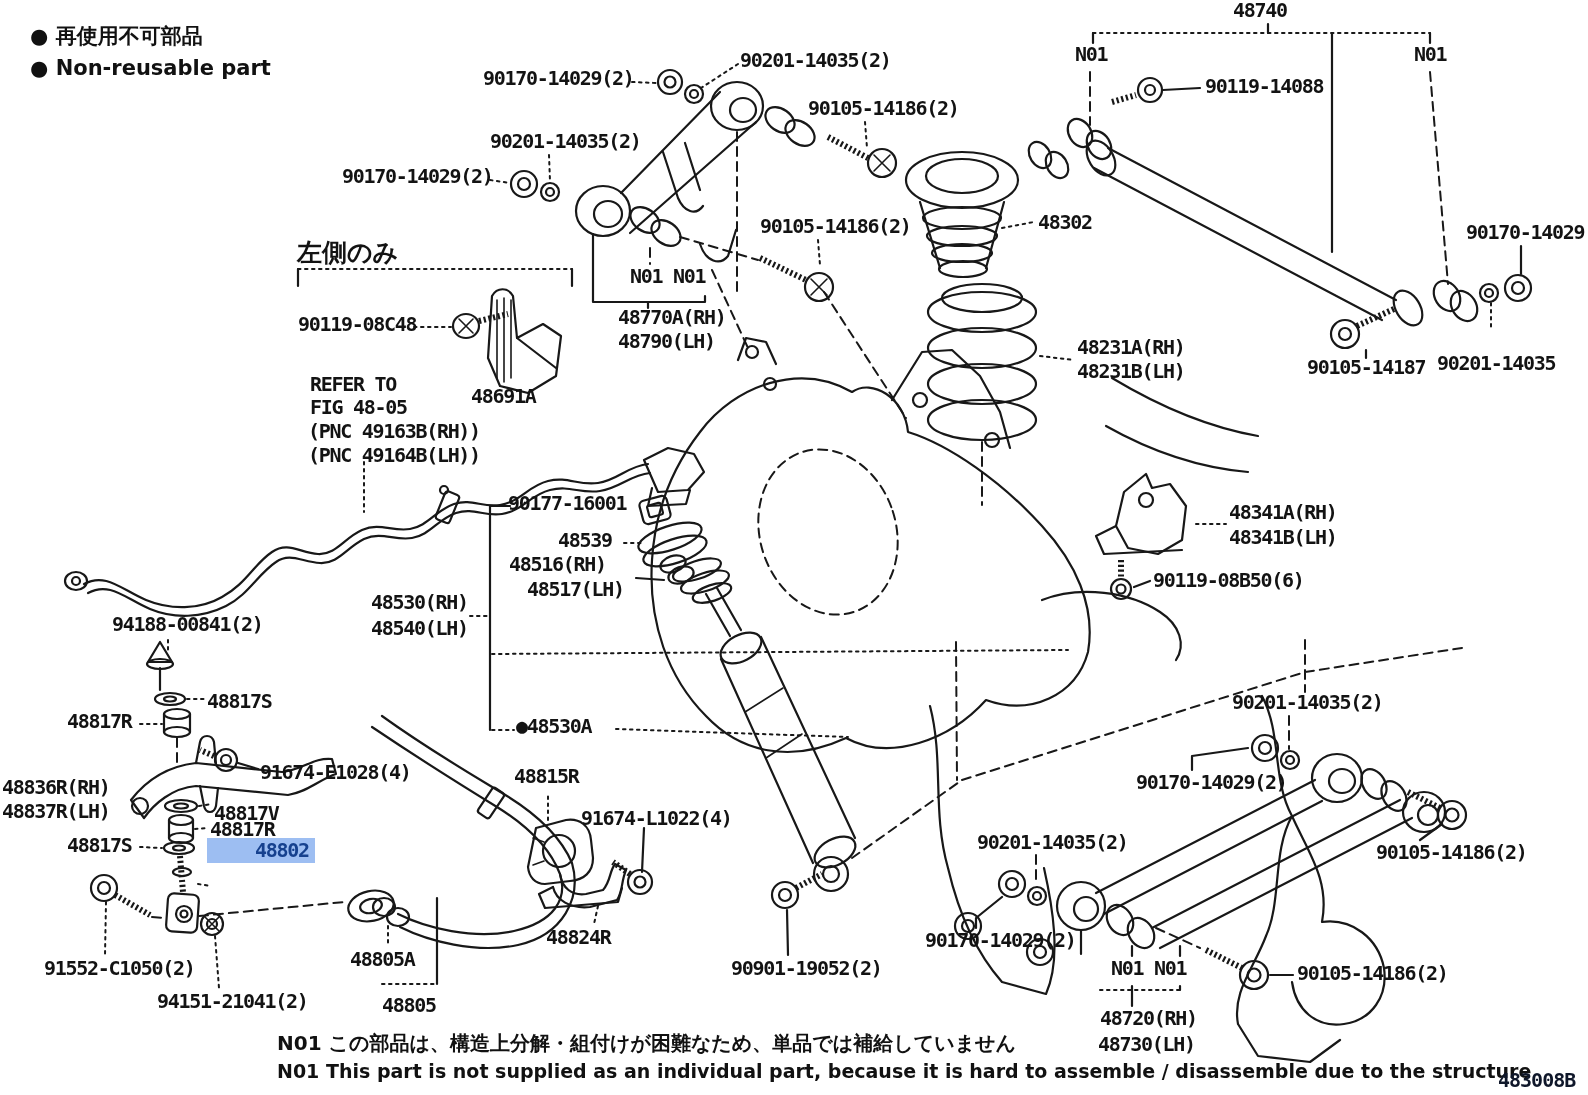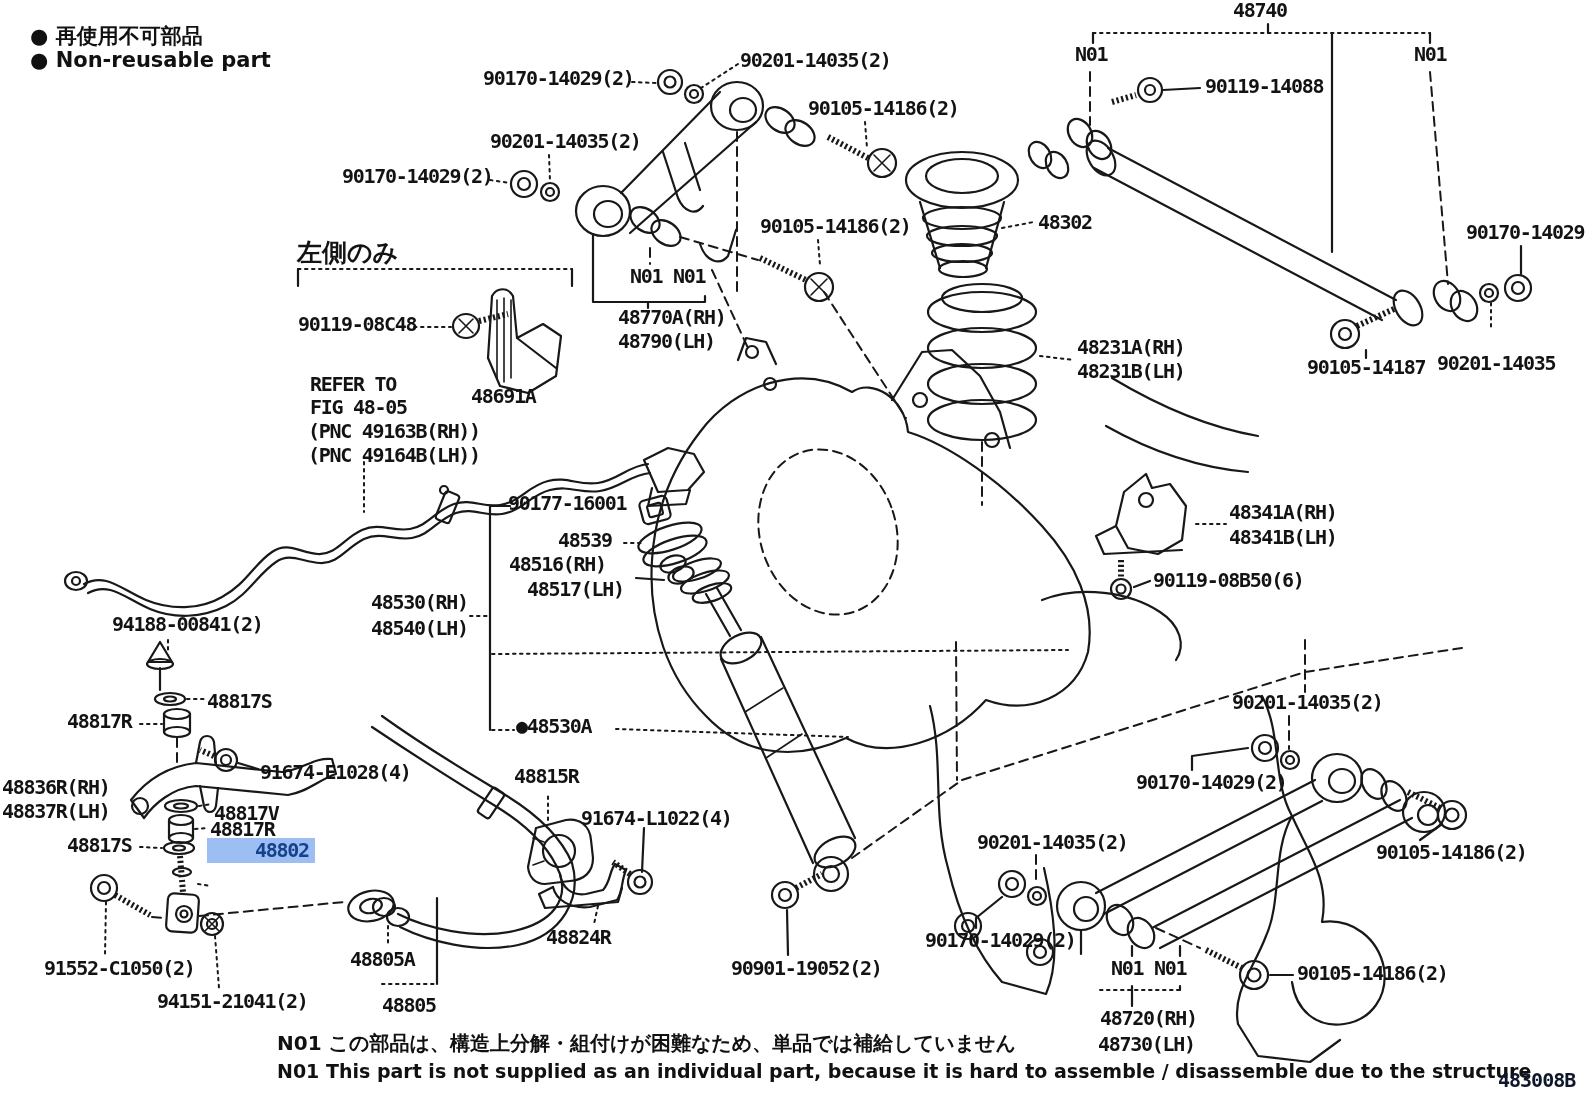--- a/index.html
+++ b/index.html
@@ -339,21 +339,21 @@
       <div class="lbl" style="left: 925px; top: 930px;">90170-14029(2)</div>
       <div class="lbl" style="left: 1376px; top: 842px;">90105-14186(2)</div>
       <div class="lbl" style="left: 1111px; top: 958px;">N01 N01</div>
       <div class="lbl" style="left: 1297px; top: 963px;">90105-14186(2)</div>
       <div class="lbl" style="left: 1100px; top: 1008px;">48720(RH)</div>
       <div class="lbl" style="left: 1098px; top: 1034px;">48730(LH)</div>
     </div>
 
   <div>
     <div class="legend-line" style="left:30px;top:22px;">● 再使用不可部品</div>
-    <div class="legend-line" style="left:30px;top:48px;">● Non-reusable part</div>
+    <div class="legend-line" style="left:30px;top:56px;">● Non-reusable part</div>
   </div>
 
   <div>
     <div class="note-line" style="left:277px;top:1030px;font-size:20px;">N01 この部品は、構造上分解・組付けが困難なため、単品では補給していません</div>
     <div class="note-line" style="left:277px;top:1060px;">N01 This part is not supplied as an individual part, because it is hard to assemble / disassemble due to the structure</div>
   </div>
 
   <div class="docnum" style="left:1498px;top:1068px;">483008B</div>
 
 </div>

